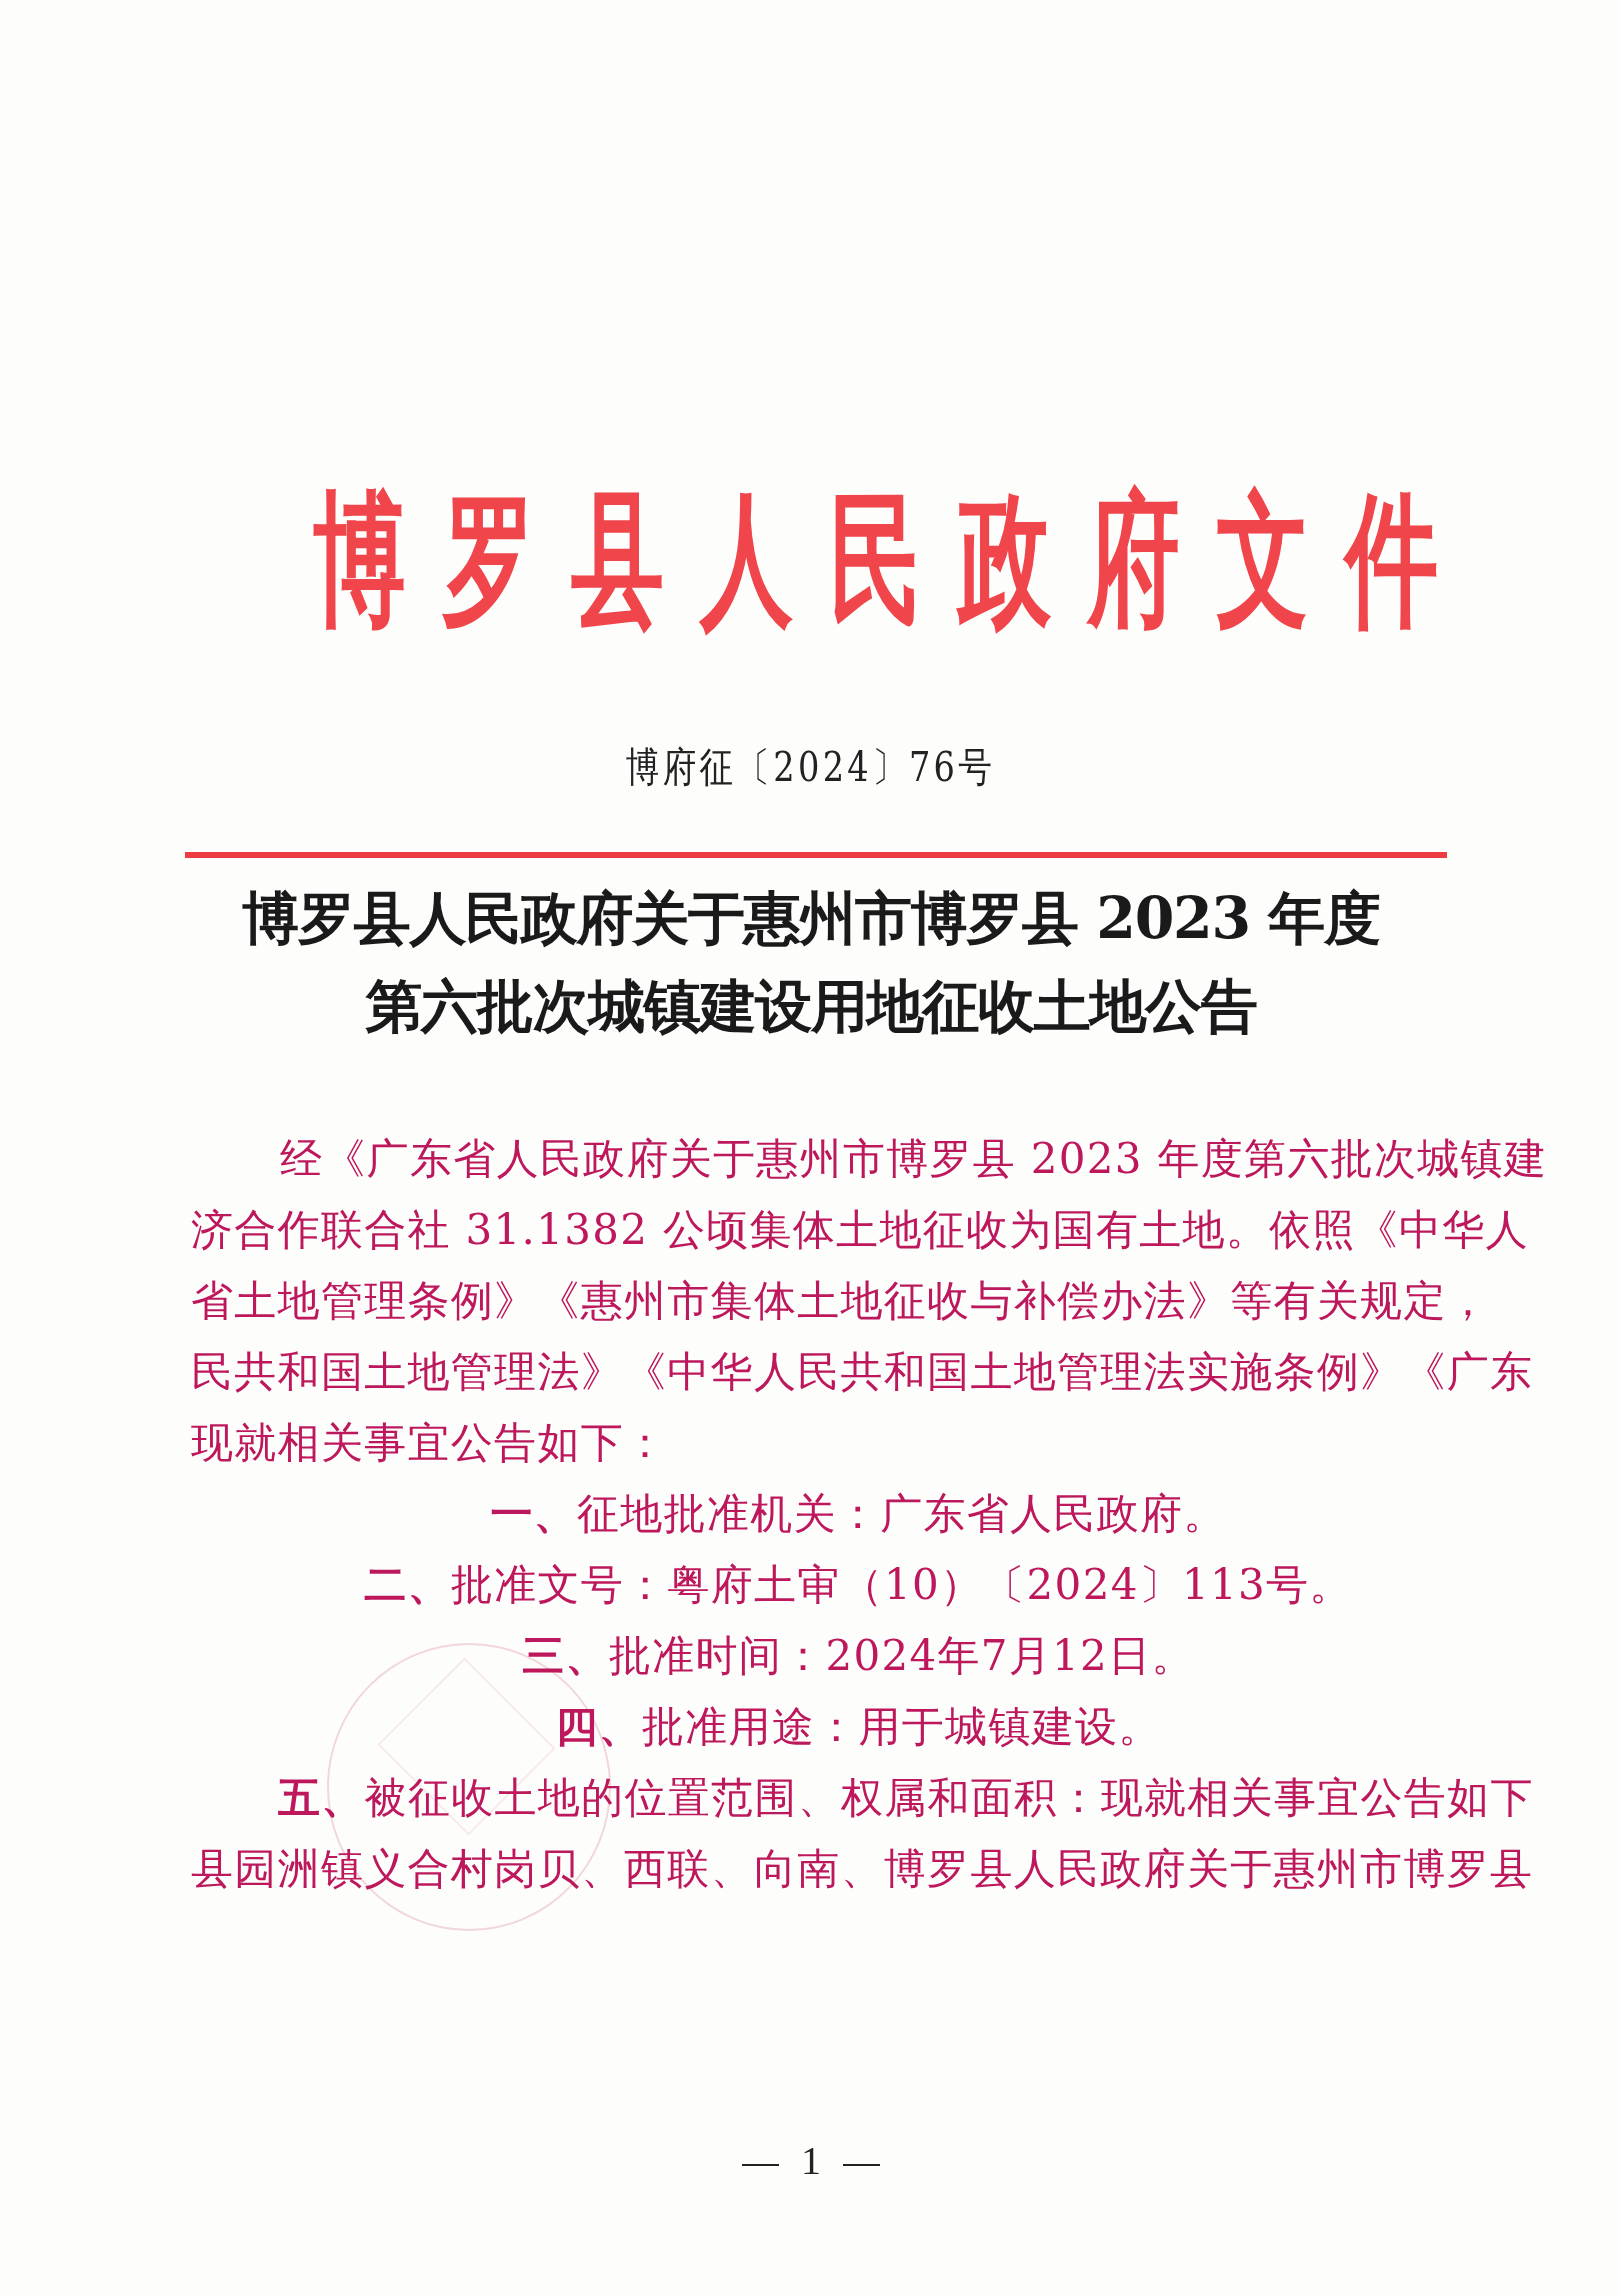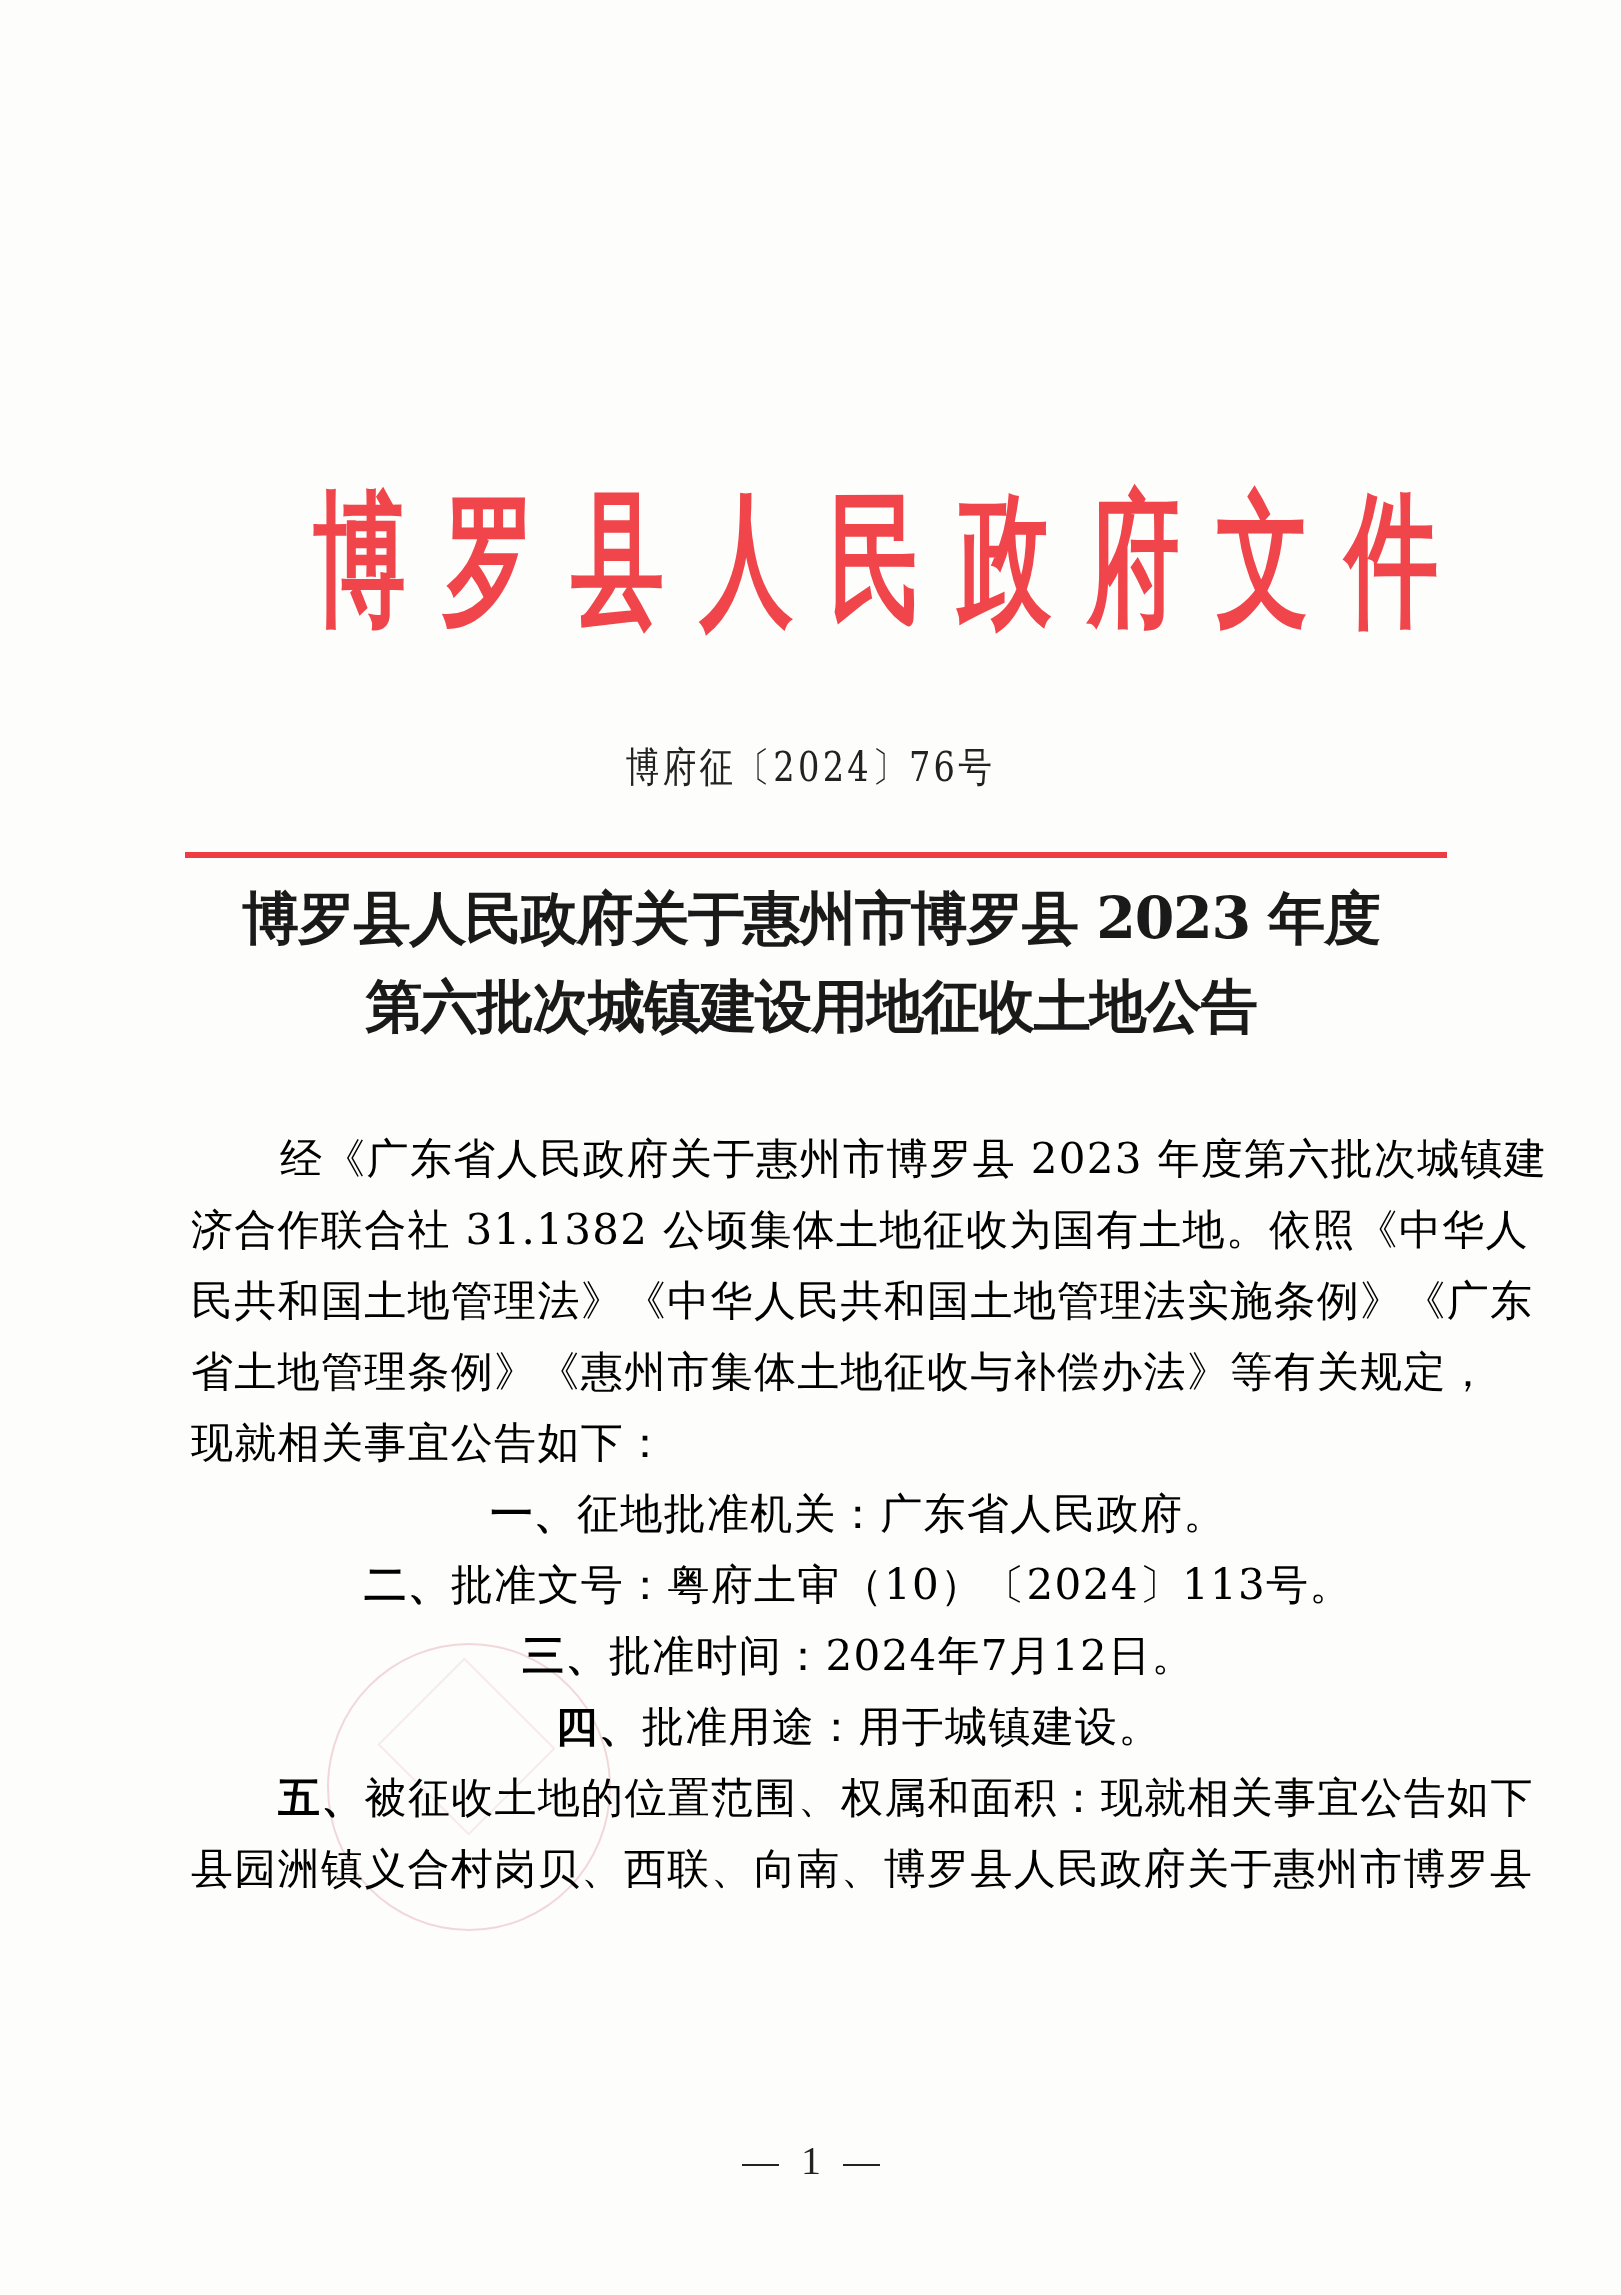--- a/index.html
+++ b/index.html
@@ -42,21 +42,21 @@
     font-family:"DejaVu Serif", "Liberation Serif", serif;
     font-weight:bold; font-size:57px; line-height:66px;
     color:#1a1a1a; letter-spacing:-1.3px;
   }
   .title.l1 { top:885px; }
   .title.l2 { top:973px; }
 
   .body {
     position:absolute; left:191px; top:1123px; width:1248px;
     font-size:42px; line-height:71px;
-    color:#000000;
+    color:#be185d;
     letter-spacing:1.3px;
   }
   .body .indent { text-indent:89px; }
   .body .line { display:block; white-space:nowrap; text-align:justify; text-align-last:justify; }
   .body .last { text-align-last:left; }
   .item { white-space:nowrap; padding-left:87px;text-align:center; }
   .item .num {
     font-family:"DejaVu Sans", "Liberation Sans", sans-serif; font-weight:bold;
   }
 
@@ -100,22 +100,22 @@
   <div class="redrule"></div>
 
   <div class="title l1">博罗县人民政府关于惠州市博罗县 2023 年度</div>
   <div class="title l2">第六批次城镇建设用地征收土地公告</div>
 
   <div class="seal"></div>
 
   <div class="body">
     <div class="line indent">经《广东省人民政府关于惠州市博罗县 2023 年度第六批次城镇建</div>
     <div class="line">济合作联合社 31.1382 公顷集体土地征收为国有土地。依照《中华人</div>
+    <div class="line">省土地管理条例》《惠州市集体土地征收与补偿办法》等有关规定，</div>
     <div class="line">民共和国土地管理法》《中华人民共和国土地管理法实施条例》《广东</div>
-    <div class="line">省土地管理条例》《惠州市集体土地征收与补偿办法》等有关规定，</div>
     <div class="line last">现就相关事宜公告如下：</div>
 
     <div class="item">
       <span class="num">一、</span><span>征地批准机关：</span><span>广东省人民政府。</span>
     </div>
     <div class="item">
       <span class="num">二、</span><span>批准文号：</span><span>粤府土审（10）〔2024〕113号。</span>
     </div>
     <div class="item">
       <span class="num">三、</span><span>批准时间：</span><span>2024年7月12日。</span>

